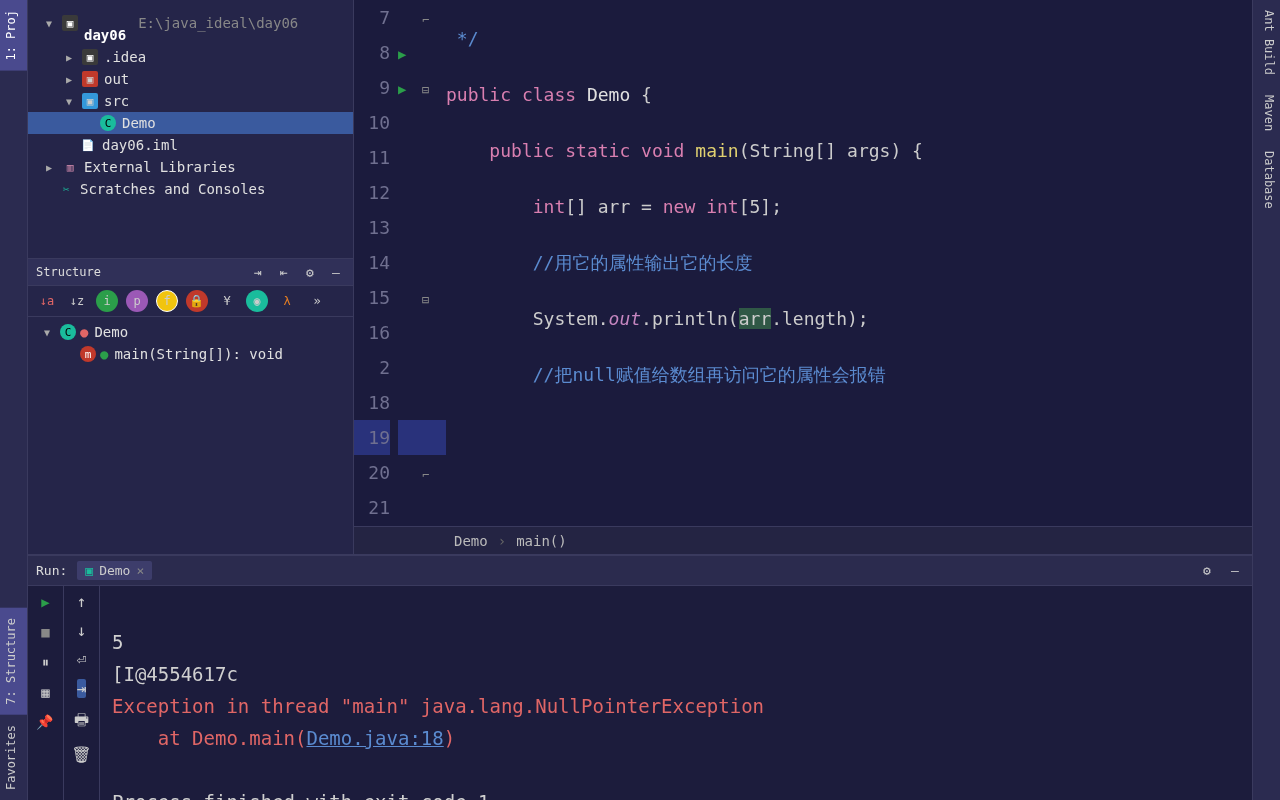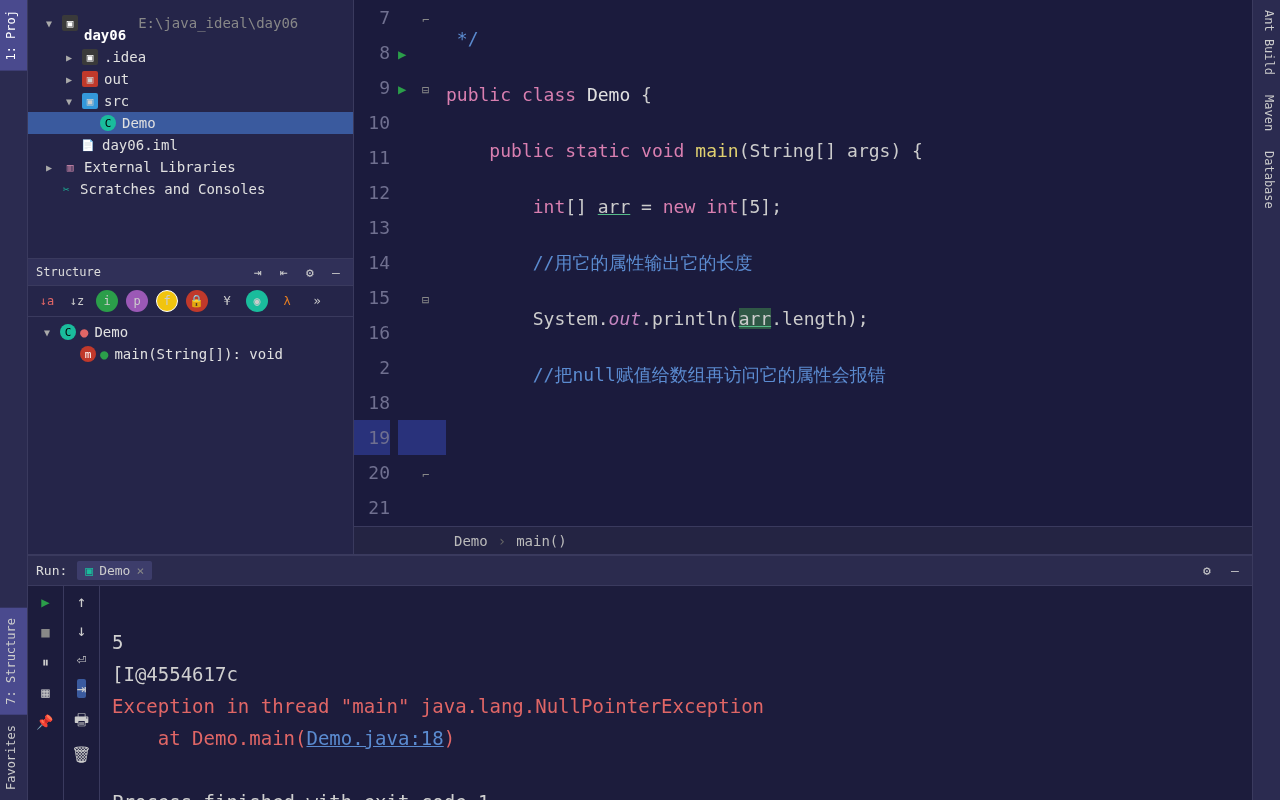--- a/index.html
+++ b/index.html
@@ -107,21 +107,21 @@
 .code-col { flex: 1; white-space: pre; }
 .line { height: 35px; line-height: 35px; }
 .line.current { background: rgba(60,80,200,0.45); }
 .run-icon { color: #2b9e4a; font-size: 14px; }
 .fold-icon { color: #888; font-size: 12px; }
 .kw { color: #d97fb0; }
 .cls { color: #e0e0e0; }
 .mth { color: #e0d070; }
 .cmt { color: #5b8bd0; }
 .field { color: #c586c0; font-style: italic; }
-.underline { text-decoration: underline; text-decoration-color: #5b8; }
+.underline { text-decoration-color: #5b8; }
 .hl { background: rgba(70,150,80,0.5); }
 .breadcrumb {
   height: 28px; display: flex; align-items: center;
   padding-left: 100px; gap: 10px;
   border-top: 1px solid #3a3a5e;
   font-size: 14px; color: #bbb;
   background: rgba(40,40,70,0.7);
 }
 .breadcrumb .sep { color: #666; }
 .run-panel {

